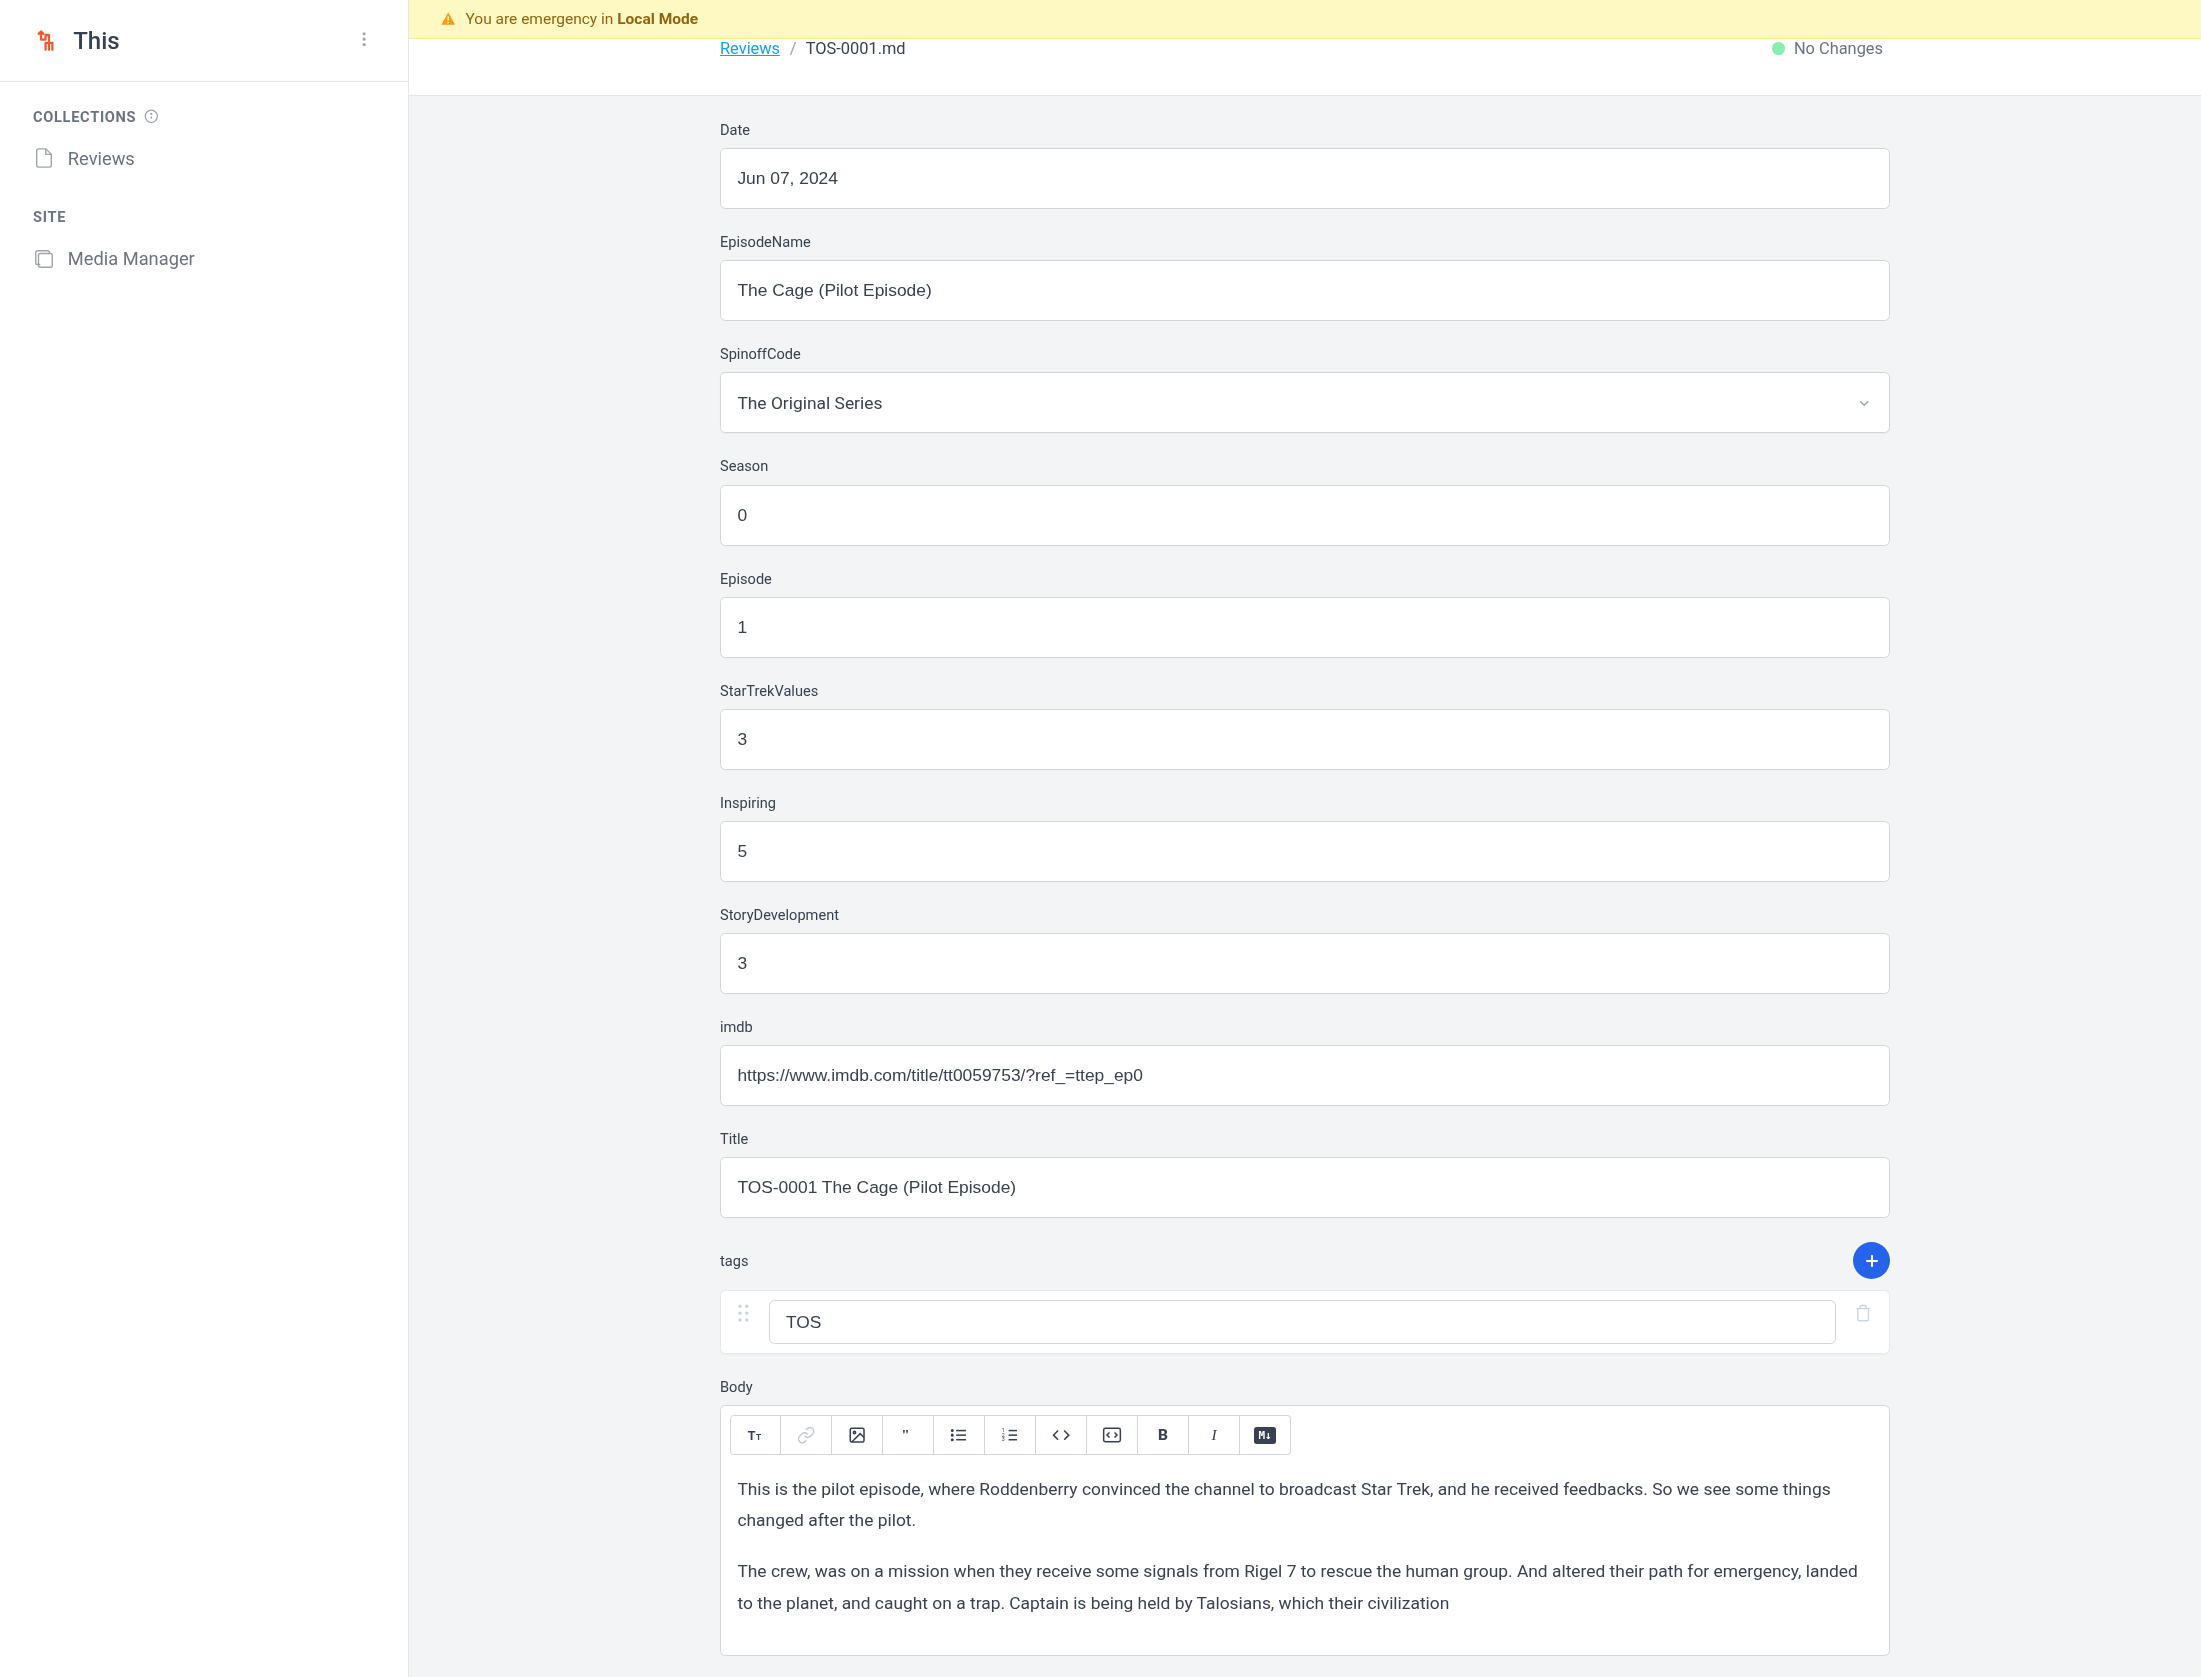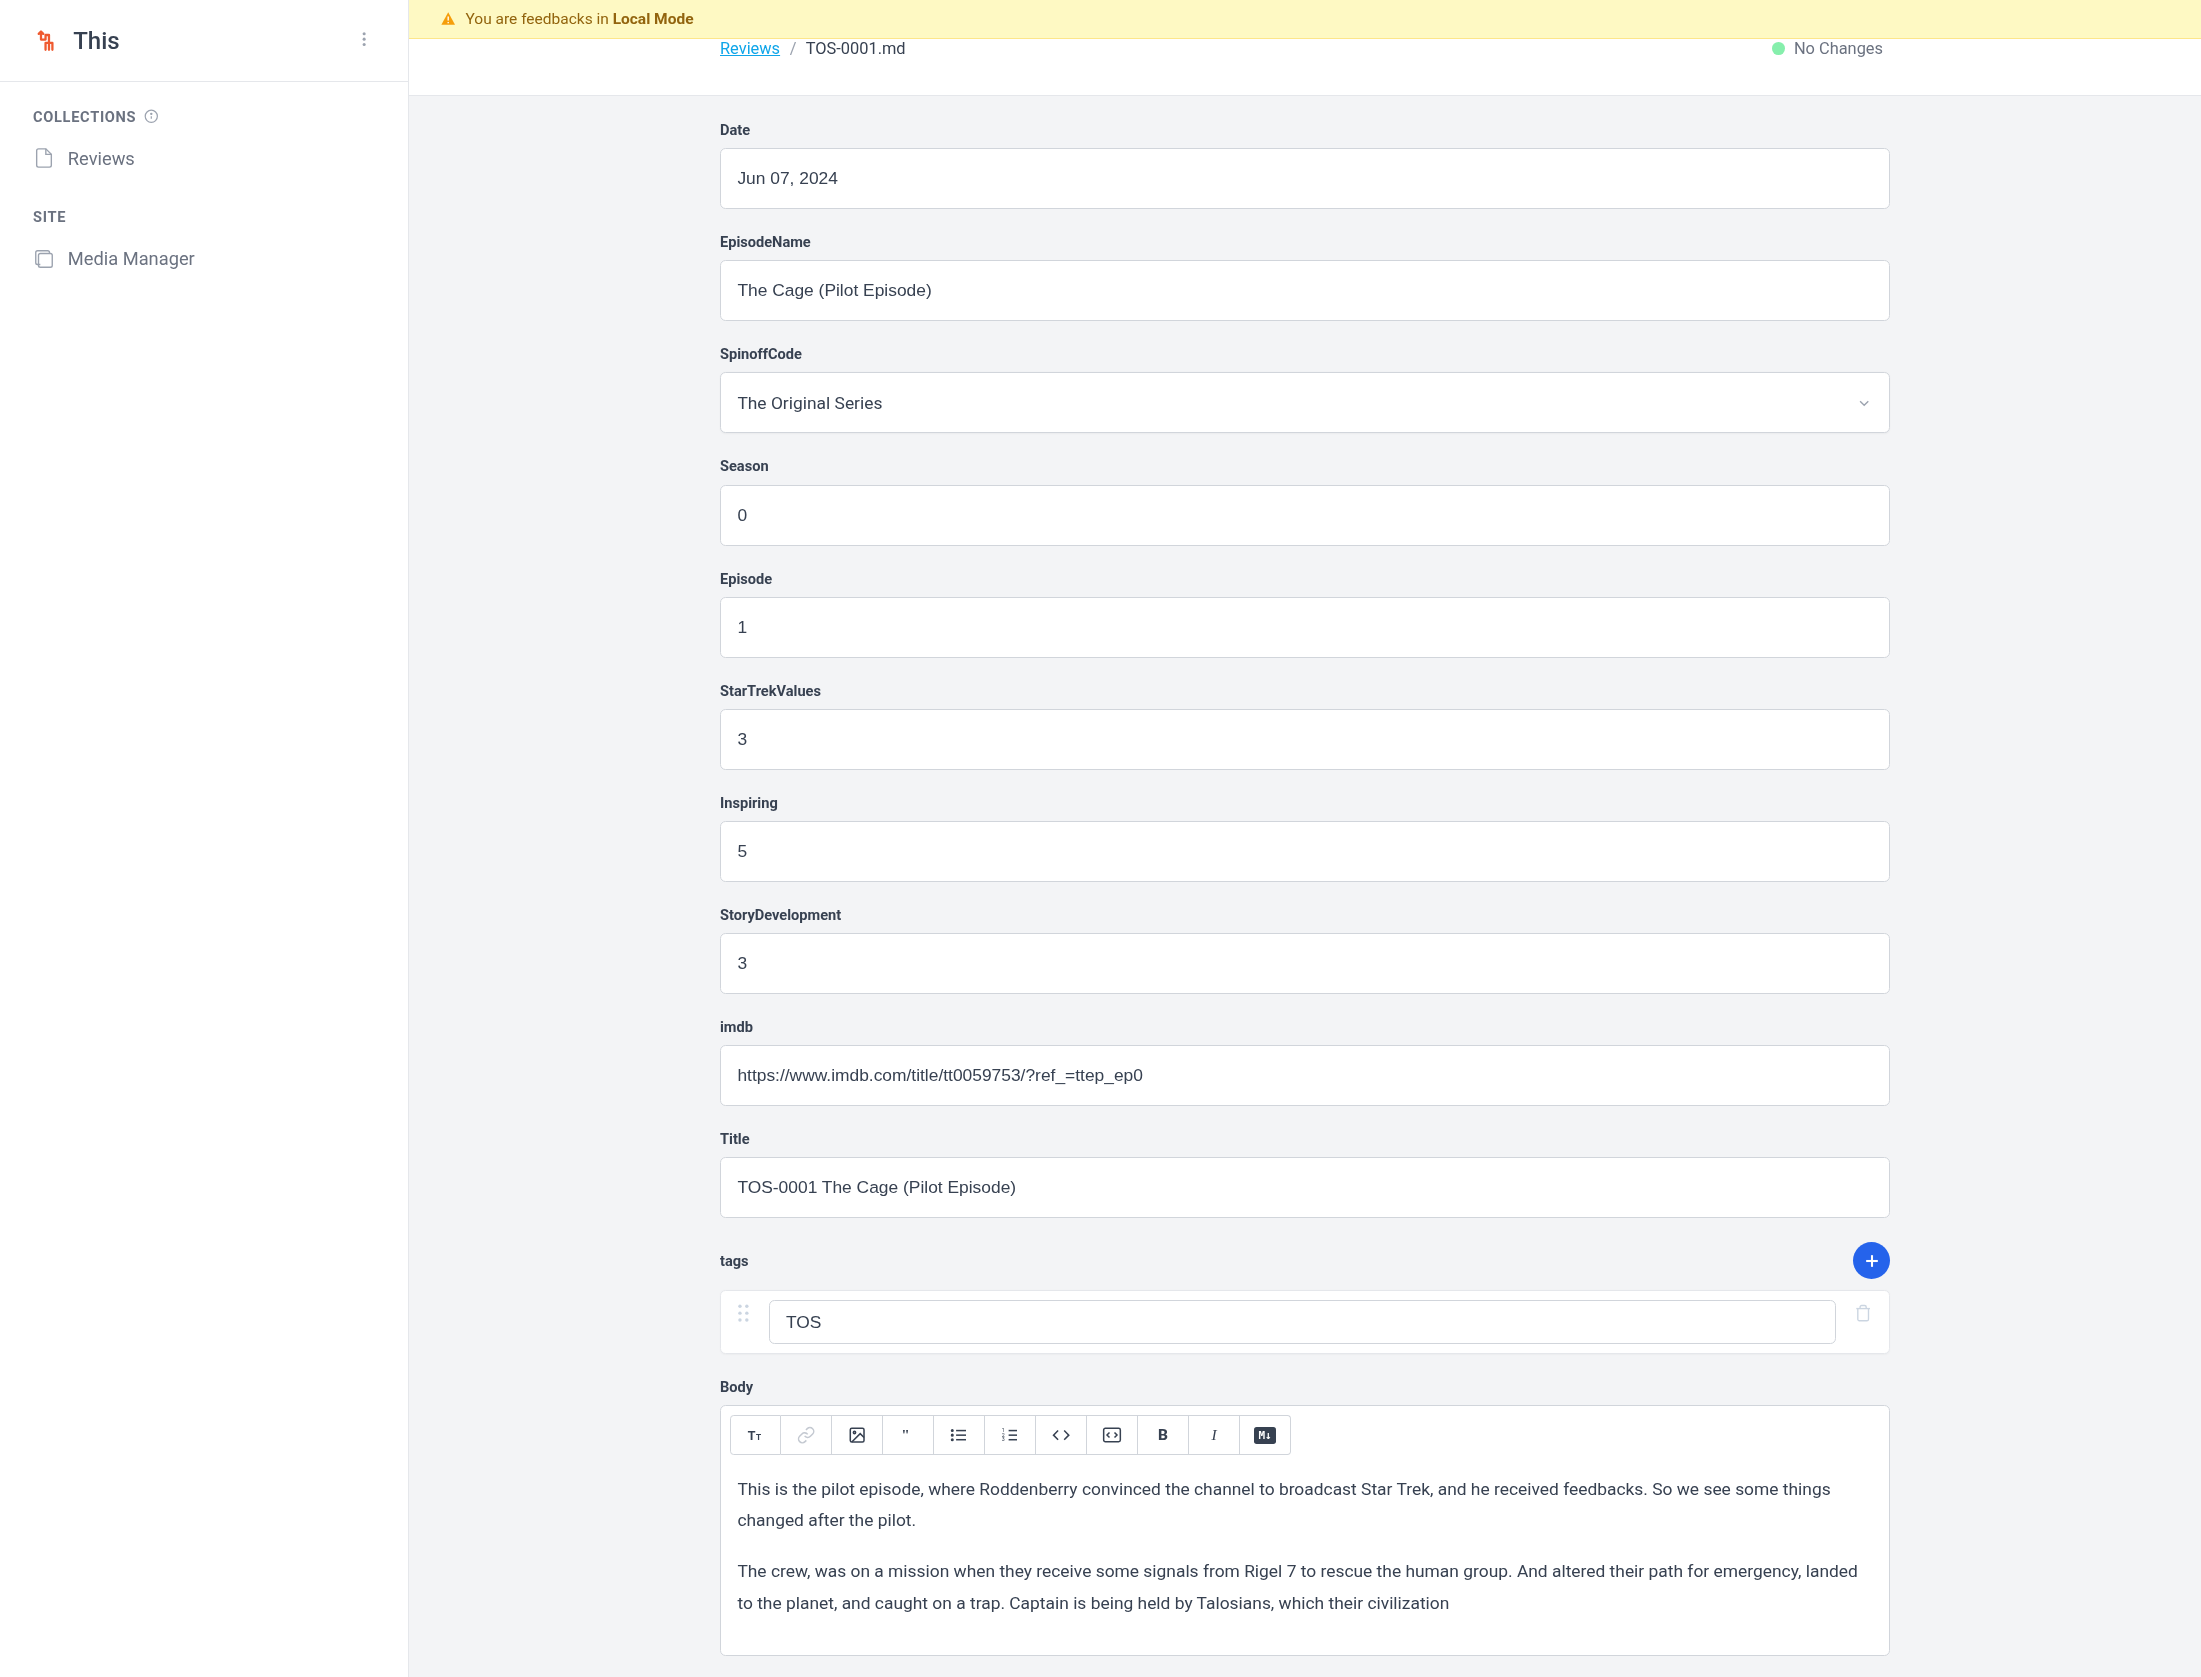--- a/index.html
+++ b/index.html
@@ -111,21 +111,21 @@
       background: #86efac;
       border-radius: 50%;
     }
     .form {
       padding: 25.6px 311px 37px;
       overflow: auto;
     }
     .field { margin-bottom: 24px; }
     .field-label {
       font-size: 14.6px;
-      font-weight: 700;
+      font-weight: 400;
       color: #374151;
       margin-bottom: 9.1px;
       display: block;
     }
     .input, .select {
       width: 100%;
       height: 61px;
       border: 0.9px solid #d1d5db;
       border-radius: 5.5px;
       padding: 0 16.4px;
@@ -275,21 +275,21 @@
 
 <main class="main">
   <div class="notice">
     <span class="icon">
       <svg width="16.4" height="16.4" viewBox="0 0 24 24" fill="#f59e0b">
           <path d="M12 2 L22 20 L2 20 Z"></path>
           <rect x="11" y="8" width="2" height="6" fill="#fff"></rect>
           <rect x="11" y="16" width="2" height="2" fill="#fff"></rect>
         </svg>
     </span>
-    <span><span>You are feedbacks in </span><strong>Local Mode</strong></span>
+    <span><span>You are emergency in </span><strong>Local Mode</strong></span>
   </div>
 
   <div class="topbar">
     <div class="breadcrumb">
       <a>Reviews</a>
       <span class="sep">/</span>
       <span>TOS-0001.md</span>
     </div>
     <div class="status">
       <span class="status-dot"></span>

